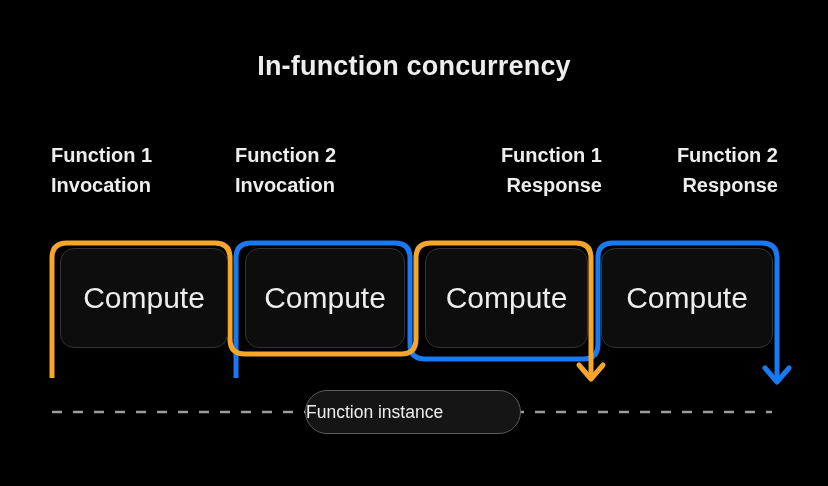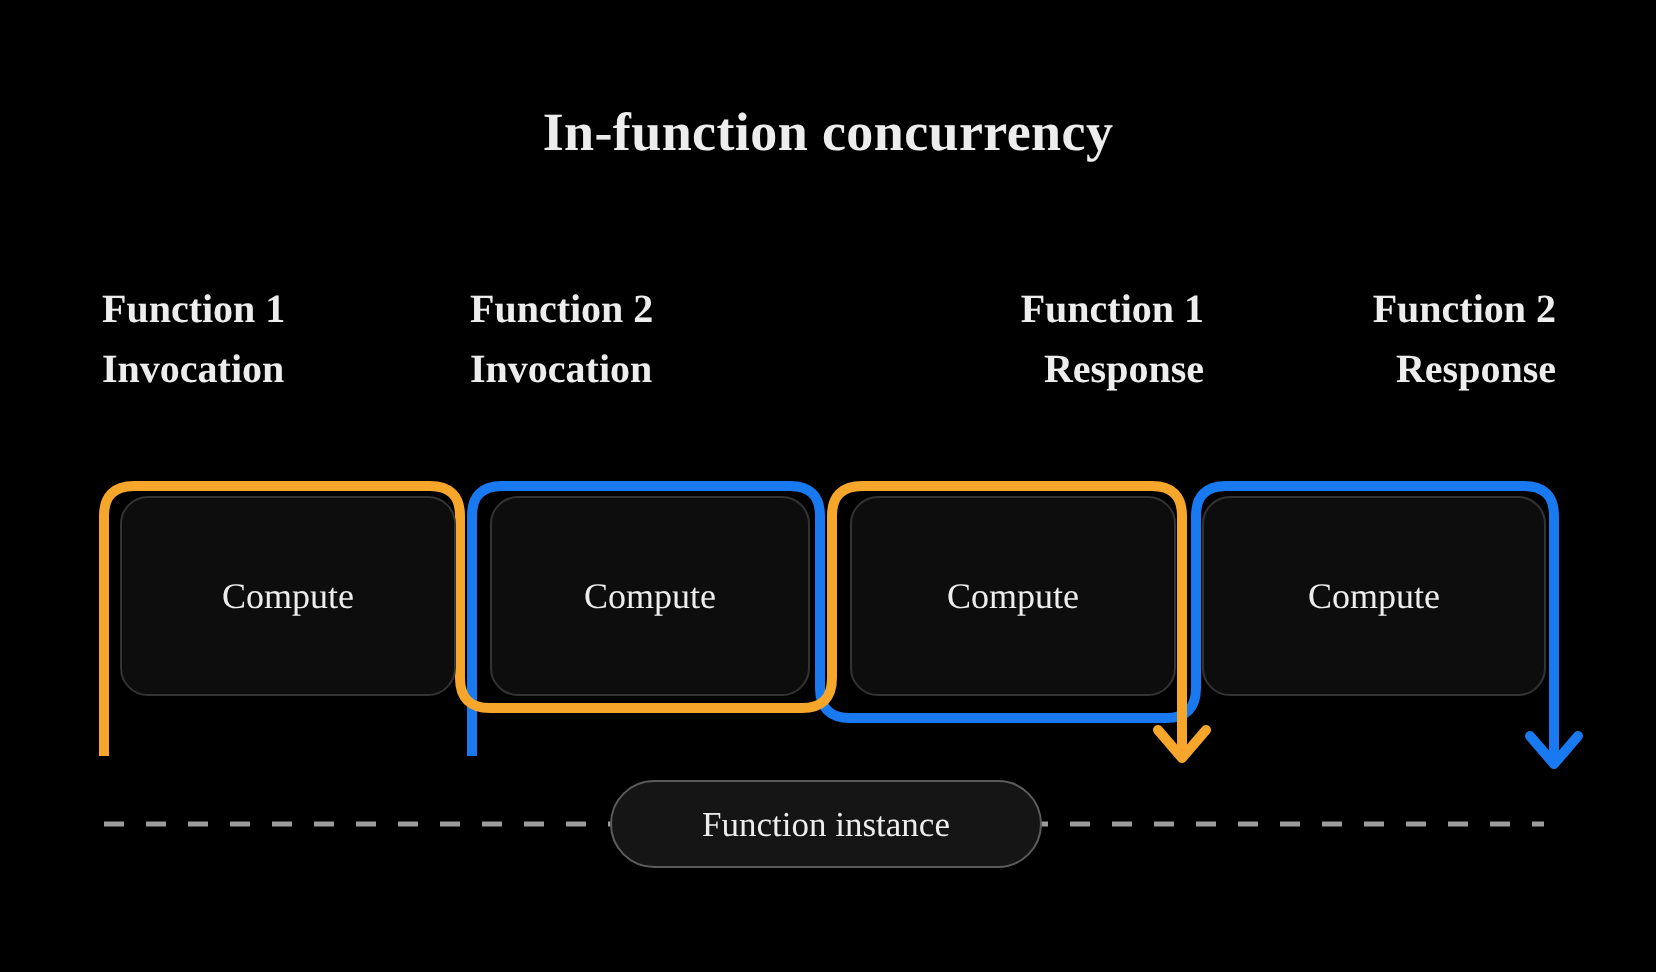--- a/index.html
+++ b/index.html
@@ -4,21 +4,21 @@
 <style>
   :root{
     --orange:#F5A62B; --blue:#1879F0; --background:#000000;
     --box-fill:#0D0D0D; --box-border:#333333; --dash:#9C9C9C;
     --pill-fill:#151515; --pill-border:#5C5C5C; --text:#EDEDED;
   }
   html,body{margin:0;padding:0;background:#000;}
   .canvas{
     position:relative; width:828px; height:486px;
     background:var(--background); overflow:hidden;
-    font-family:Liberation Serif, serif;
+    font-family:Liberation Sans, sans-serif;
   }
   .title{
     position:absolute; top:51px; left:0; right:0; margin:0;
     text-align:center; font-size:27px; font-weight:700;
     color:var(--text); letter-spacing:0.2px;
   }
   .col-label{
     position:absolute; top:140px; font-size:20px; font-weight:700;
     line-height:30px; color:var(--text); white-space:nowrap;
   }
@@ -29,26 +29,26 @@
   .flow.blue{ stroke:var(--blue); }
   .chevron{ fill:none; stroke-width:5; stroke-linecap:round; stroke-linejoin:round; }
   .chevron.orange{ stroke:var(--orange); }
   .chevron.blue{ stroke:var(--blue); }
   .boundary{ stroke:var(--dash); stroke-width:2.5; stroke-dasharray:10 11; }
   .box{
     position:absolute; top:248px; height:100px; box-sizing:border-box;
     background:var(--box-fill); border:1px solid var(--box-border);
     border-radius:14px; display:flex; align-items:center; justify-content:center;
   }
-  .box span{ font-size:18px; font-weight:400; color:var(--text); }
+  .box span{ font-size:30px; font-weight:400; color:var(--text); }
   .pill{
     position:absolute; left:305px; top:390px; width:216px; height:44px;
     box-sizing:border-box; background:var(--pill-fill);
     border:1.5px solid var(--pill-border); border-radius:22px;
-    display:flex; align-items:center; justify-content:center;
+    display:flex; align-items:center; 
   }
   .pill span{ font-size:17.5px; color:var(--text); }
 </style>
 </head>
 <body>
 
 <div class="canvas">
 
   <h1 class="title">In-function concurrency</h1>
 

